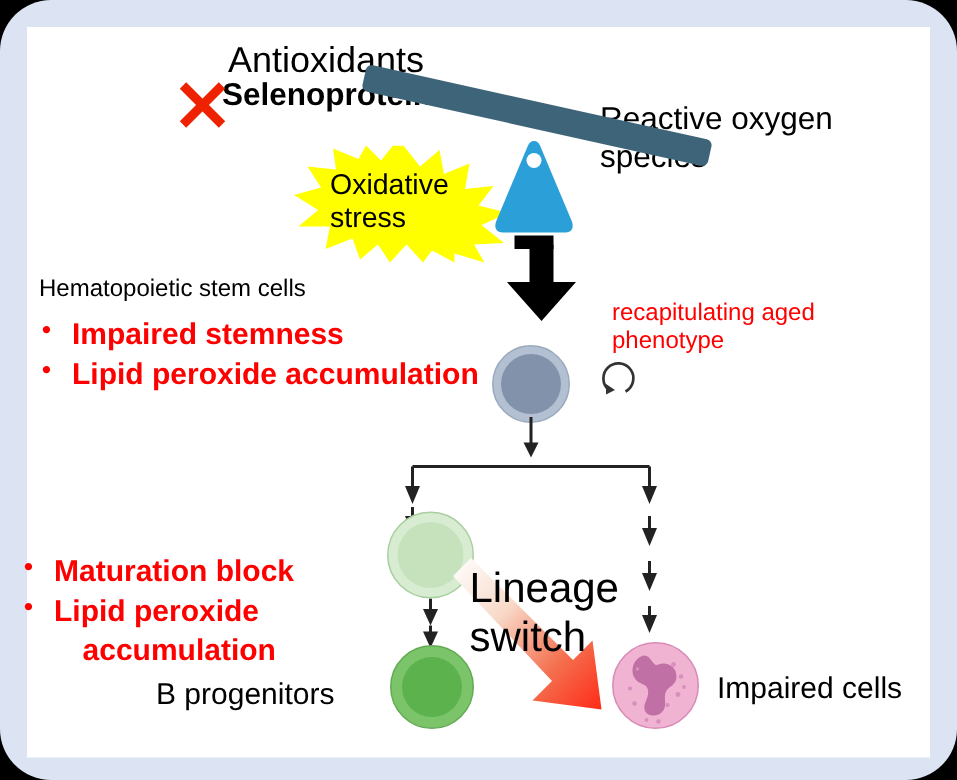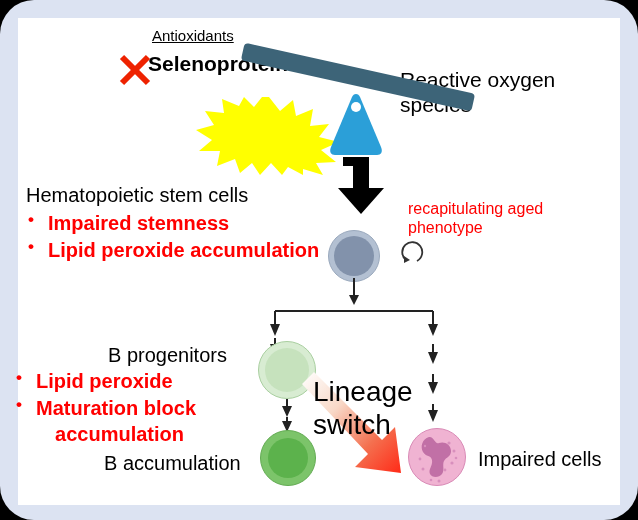--- a/index.html
+++ b/index.html
@@ -49,22 +49,21 @@
     color: #000000;
     line-height: 1.18;
   }
   .txt.red { color: #ff0000; }
   .txt.bold { font-weight: bold; }
   .wrap { white-space: normal; }
 
   
   #label-antioxidants {
     left: 152px; top: 27px;
-    font-size: 15px;
-    text-decoration: underline;
+    font-size: 24px;
   }
   #label-selenoproteins {
     left: 148px; top: 52px;
     font-size: 21px;
     font-weight: bold;
   }
   #label-ros {
     left: 400px; top: 68px;
     font-size: 21px;
     width: 175px;
@@ -72,21 +71,21 @@
   }
   #label-oxidative-stress {
     left: 220px; top: 113px;
     font-size: 19px;
     width: 110px;
     white-space: normal;
     z-index: 6;
   }
   #label-hsc-title {
     left: 26px; top: 184px;
-    font-size: 20px;
+    font-size: 16px;
   }
   #label-recap {
     left: 408px; top: 200px;
     font-size: 16px;
     width: 180px;
     white-space: normal;
   }
   #label-bprog {
     left: 108px; top: 344px;
     font-size: 20px;
@@ -307,20 +306,21 @@
   <div id="burst-oxidative">
     <svg width="146" height="78" viewBox="0 0 146 78">
       <polygon fill="#ffff00" points="
         73,0 84,14 97,3 100,19 117,12 114,29 133,27 123,40 143,45 125,53
         140,65 120,66 127,78 107,72 107,78 92,70 86,78 75,66 64,78 56,66
         44,76 39,62 21,69 24,54 3,54 16,43 0,33 18,28 9,14 28,16 26,2 43,9
         48,0 58,10 66,0"></polygon>
     </svg>
   </div>
 
+  <div class="txt wrap" id="label-oxidative-stress">Oxidative stress</div>
 
   <div id="big-down-arrow">
     <svg width="48" height="52" viewBox="0 0 48 52">
       <polygon fill="#000000" points="16,0 32,0 32,25 47,25 24,51 1,25 16,25"></polygon>
     </svg>
   </div>
 
   <div class="txt" id="label-hsc-title">Hematopoietic stem cells</div>
 
   <ul class="bullet-list" id="hsc-bullets">
@@ -358,46 +358,45 @@
       <polygon fill="#222222" points="173,46 183,46 178,58"></polygon>
       <line x1="178" y1="66" x2="178" y2="76" stroke="#222222" stroke-width="2"></line>
       <polygon fill="#222222" points="173,74 183,74 178,86"></polygon>
       <line x1="178" y1="96" x2="178" y2="106" stroke="#222222" stroke-width="2"></line>
       <polygon fill="#222222" points="173,104 183,104 178,116"></polygon>
       <line x1="178" y1="126" x2="178" y2="134" stroke="#222222" stroke-width="2"></line>
       <polygon fill="#222222" points="173,132 183,132 178,144"></polygon>
     </svg>
   </div>
 
-  <div class="txt" id="label-bprog">B progenitors</div>
 
   <ul class="bullet-list" id="bprog-bullets">
+    <li>Maturation block</li>
     <li>Lipid peroxide</li>
-    <li>Maturation block</li>
     <li class="nobullet">accumulation</li>
   </ul>
 
   <div class="cell" id="cell-bprog">
     <div class="nucleus"></div>
   </div>
 
   <div class="mini-arrows" id="arrows-bprog-to-blymph">
     <svg width="40" height="34" viewBox="0 0 40 34">
       <line x1="17" y1="0" x2="17" y2="8" stroke="#222222" stroke-width="2"></line>
       <polygon fill="#222222" points="12,7 22,7 17,18"></polygon>
       <line x1="17" y1="18" x2="17" y2="24" stroke="#222222" stroke-width="2"></line>
       <polygon fill="#222222" points="12,22 22,22 17,33"></polygon>
     </svg>
   </div>
 
   <div class="cell" id="cell-blymph">
     <div class="nucleus"></div>
   </div>
 
-  <div class="txt" id="label-blymph">B accumulation</div>
+  <div class="txt" id="label-blymph">B progenitors</div>
 
   <div id="lineage-switch-arrow">
     <svg width="120" height="110" viewBox="0 0 120 110">
       <defs>
         <linearGradient id="switchGrad" x1="0" y1="0" x2="1" y2="1">
           <stop offset="0%" stop-color="#ffffff"></stop>
           <stop offset="35%" stop-color="#f8d9c8"></stop>
           <stop offset="70%" stop-color="#f4704f"></stop>
           <stop offset="100%" stop-color="#ff2a17"></stop>
         </linearGradient>

